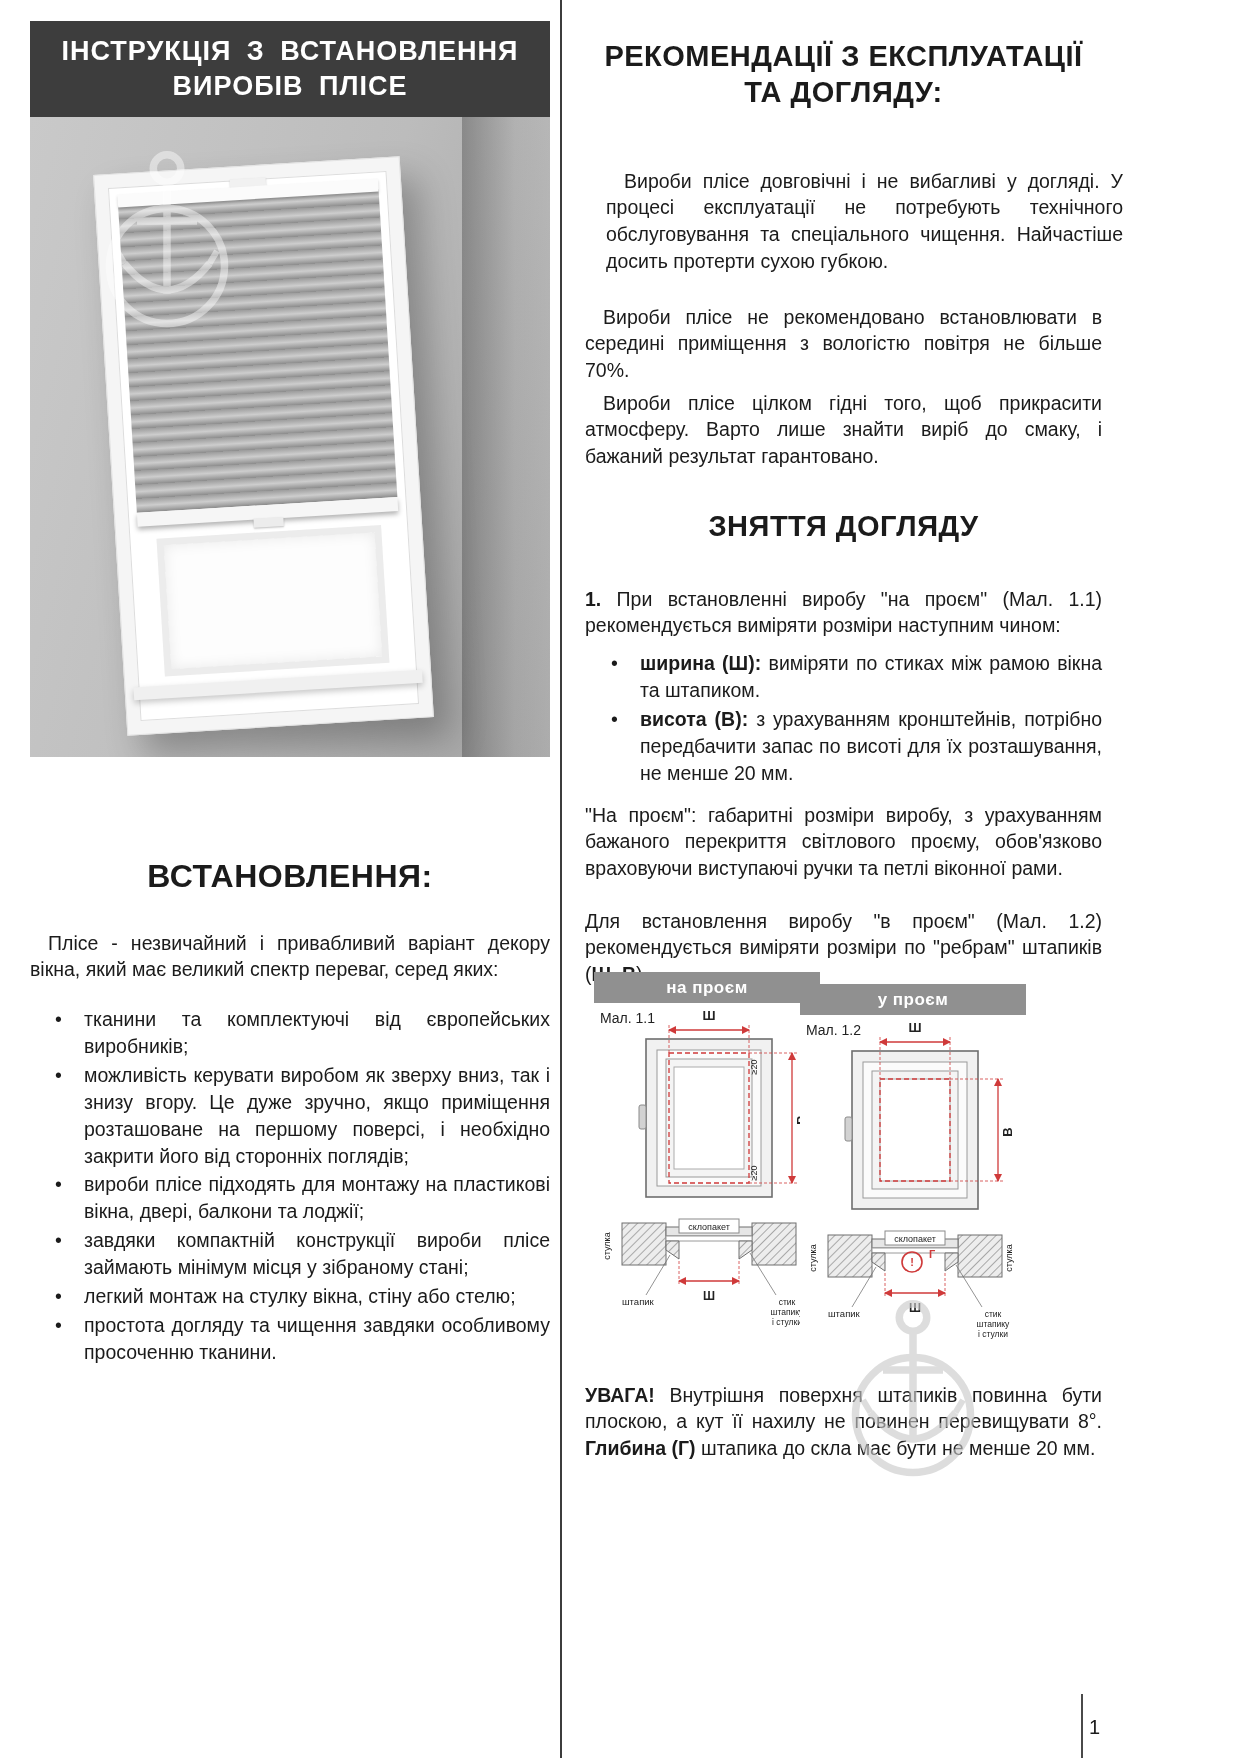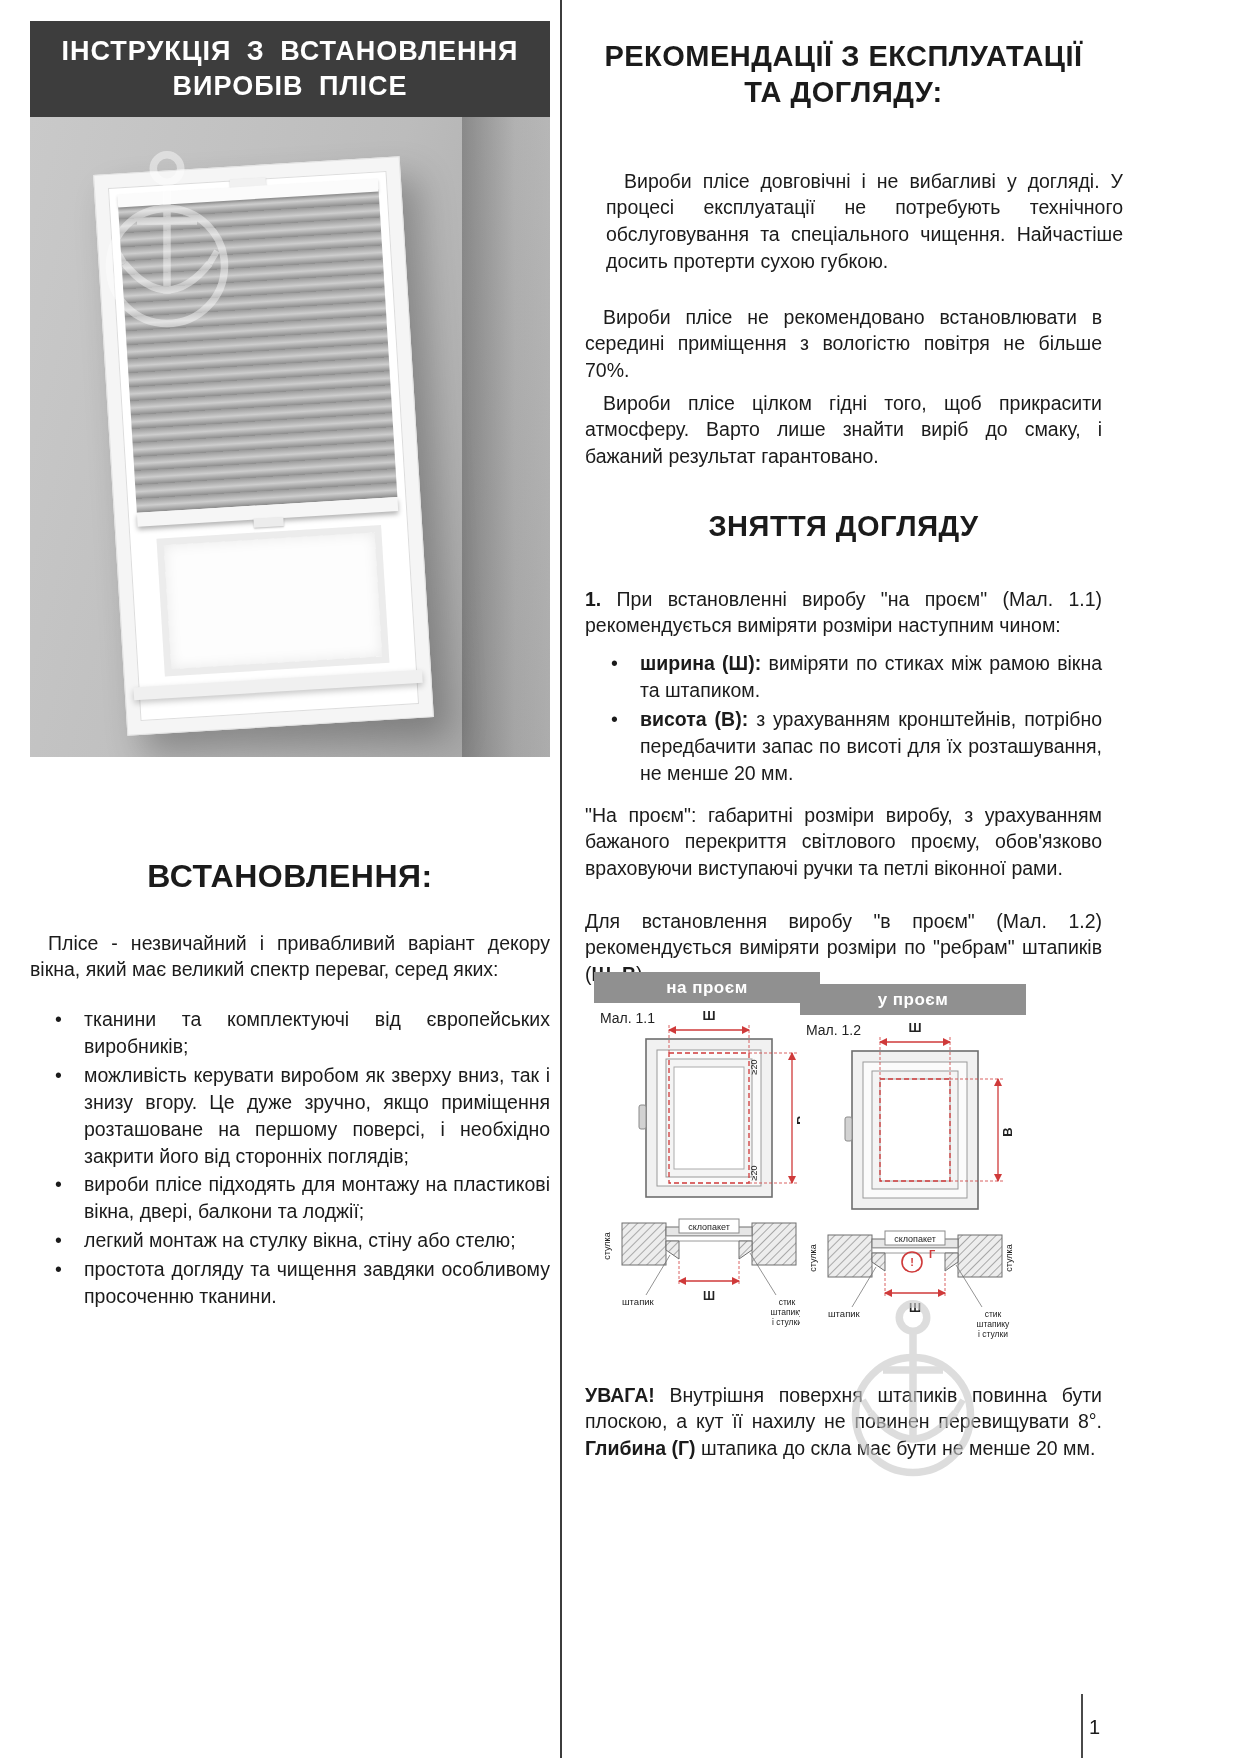--- a/index.html
+++ b/index.html
@@ -98,20 +98,21 @@
   </div>
 
   <h2 class="abs h-display purpose-title" style="left:30px;top:846px;width:520px;">ВСТАНОВЛЕННЯ:</h2>
 
   <p class="abs body-text indent" style="left:30px;top:910px;width:520px;">Плісе - незвичайний і привабливий варіант декору вікна, який має великий спектр переваг, серед яких:</p>
 
   <ul class="abs bullets" style="left:46px;top:1006px;width:504px;">
     <li>тканини та комплектуючі від європейських виробників;</li>
     <li>можливість керувати виробом як зверху вниз, так і знизу вгору. Це дуже зручно, якщо приміщення розташоване на першому поверсі, і необхідно закрити його від сторонніх поглядів;</li>
     <li>вироби плісе підходять для монтажу на пластикові вікна, двері, балкони та лоджії;</li>
+    <li>завдяки компактній конструкції вироби плісе займають мінімум місця у зібраному стані;</li>
     <li>легкий монтаж на стулку вікна, стіну або стелю;</li>
     <li>простота догляду та чищення завдяки особливому просоченню тканини.</li>
   </ul>
 
   <h1 class="abs h-display care-title" style="left:585px;top:26px;width:517px;">
     <span style="display:block;">РЕКОМЕНДАЦІЇ З ЕКСПЛУАТАЦІЇ</span>
     <span style="display:block;">ТА ДОГЛЯДУ:</span>
   </h1>
 
   <p class="abs body-text indent" style="left:585px;top:148px;width:517px;margin-left:21px;">Вироби плісе довговічні і не вибагливі у догляді. У процесі експлуатації не потребують технічного обслуговування та спеціального чищення. Найчастіше досить протерти сухою губкою.</p>

